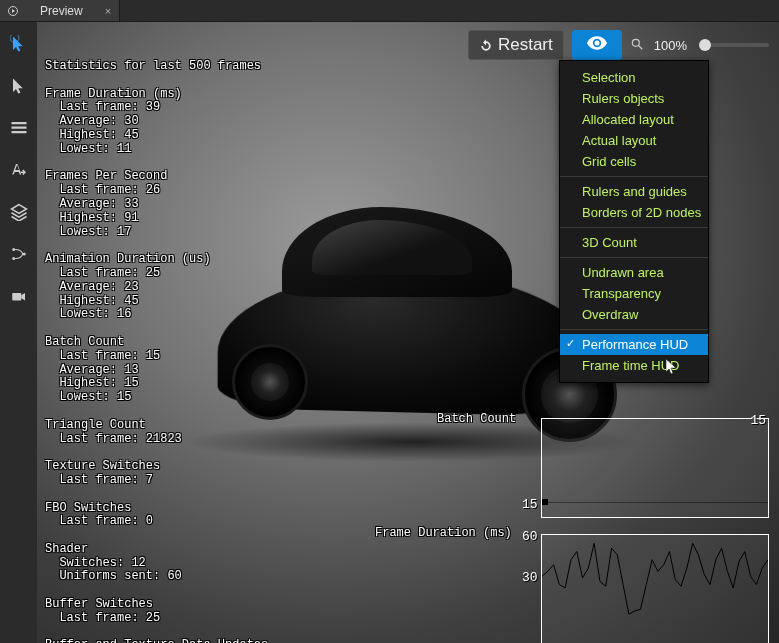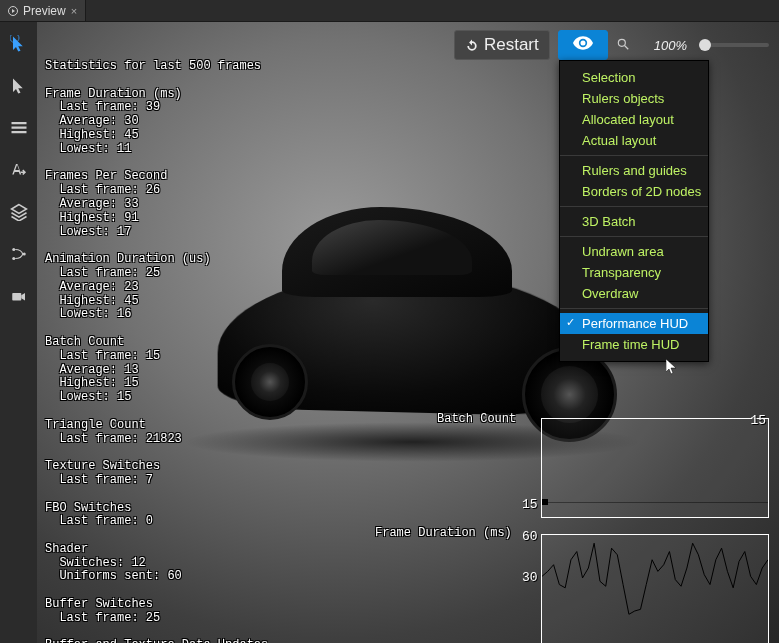--- a/index.html
+++ b/index.html
@@ -1,39 +1,39 @@
 <!DOCTYPE html>
 <html><head>
 <meta charset="utf-8">
 <style>
 * { margin: 0; padding: 0; box-sizing: border-box; }
 body { background: #2b2b2b; font-family: "Segoe UI", Arial, sans-serif; font-size: 13px; color: #ccc; width: 779px; height: 643px; overflow: hidden; position: relative; }
 
 .tab-bar { background: #2b2b2b; height: 22px; display: flex; align-items: center; border-bottom: 1px solid #1a1a1a; }
-.tab { display: flex; align-items: center; gap: 5px; padding: 2px 8px; background: #3a3a3a; border-right: 1px solid #1a1a1a; height: 100%; color: #ddd; font-size: 12px; cursor: pointer; }
+.tab { display: flex; align-items: center; gap: 22px; padding: 2px 8px; background: #3a3a3a; border-right: 1px solid #1a1a1a; height: 100%; color: #ddd; font-size: 12px; cursor: pointer; }
 .tab .play-icon { width: 10px; height: 10px; border: 1px solid #ccc; border-radius: 50%; display: flex; align-items: center; justify-content: center; }
 .tab .play-icon::after { content: ""; width: 0; height: 0; border-left: 3px solid #ccc; border-top: 2px solid transparent; border-bottom: 2px solid transparent; margin-left: 1px; }
 .tab .close-x { color: #aaa; font-size: 11px; }
 
 .main { display: flex; height: calc(100% - 22px); }
 
 .sidebar { width: 37px; background: #2b2b2b; display: flex; flex-direction: column; align-items: center; padding-top: 10px; gap: 18px; }
 .sidebar .tool { width: 24px; height: 24px; display: flex; align-items: center; justify-content: center; cursor: pointer; }
 .sidebar svg { width: 18px; height: 18px; fill: #ccc; }
 
 .viewport { flex: 1; position: relative; background: radial-gradient(ellipse at 40% 35%, #9a9a9a 0%, #727272 35%, #3f3f3f 70%, #262626 100%); overflow: hidden; }
 
 .toolbar { position: absolute; top: 8px; right: 10px; display: flex; align-items: center; gap: 8px; z-index: 10; }
 .btn { background: #444; border: 1px solid #555; border-radius: 3px; padding: 4px 10px; color: #eee; cursor: pointer; display: inline-flex; align-items: center; gap: 5px; font-size: 17px; }
 .btn.eye-btn { background: #0b84d6; border-color: #0b84d6; padding: 4px 14px; }
 .restart-icon { width: 14px; height: 14px; display: inline-block; }
 .restart-icon svg { width: 14px; height: 14px; fill: #eee; }
 .eye-icon svg { width: 20px; height: 14px; fill: #fff; }
 .zoom-icon svg { width: 14px; height: 14px; fill: #ccc; }
-.zoom-label { color: #eee; font-size: 13px; margin-left: 16px; font-style: italic; }
+.zoom-label { color: #eee; font-size: 13px; margin-left: 2px; }
 .slider { width: 70px; height: 4px; background: #555; border-radius: 2px; position: relative; margin-left: 4px; }
 .slider::after { content: ""; position: absolute; left: 0; top: -4px; width: 12px; height: 12px; background: #ddd; border-radius: 50%; }
 
 .dropdown { position: absolute; top: 38px; right: 70px; width: 150px; background: #1c1c1c; border: 1px solid #000; z-index: 20; padding: 6px 0; box-shadow: 0 2px 8px rgba(0,0,0,0.6); }
 .dropdown .sep { height: 1px; background: #3a3a3a; margin: 4px 0; }
 .dropdown .item { padding: 3px 12px 3px 22px; color: #bef264; font-size: 13px; cursor: pointer; position: relative; white-space: nowrap; }
 .dropdown .item.selected { background: #0b84d6; color: #fff; }
 .dropdown .item.selected::before { content: "✓"; position: absolute; left: 6px; font-size: 11px; }
 
 .cursor-arrow { position: absolute; width: 12px; height: 16px; z-index: 30; }
@@ -140,25 +140,26 @@
           </svg></span>
       <span class="zoom-label">100%</span>
       <div class="slider"></div>
     </div>
 
     <div class="dropdown" id="dropdown">
         <div class="item">Selection</div>
         <div class="item">Rulers objects</div>
         <div class="item">Allocated layout</div>
         <div class="item">Actual layout</div>
+        <div class="item">Grid cells</div>
         <div class="sep"></div>
         <div class="item">Rulers and guides</div>
         <div class="item">Borders of 2D nodes</div>
         <div class="sep"></div>
-        <div class="item">3D Batch</div>
+        <div class="item">3D Count</div>
         <div class="sep"></div>
         <div class="item">Undrawn area</div>
         <div class="item">Transparency</div>
         <div class="item">Overdraw</div>
         <div class="sep"></div>
         <div class="item selected">Performance HUD</div>
         <div class="item">Frame time HUD</div>
       </div>
     <div class="cursor-arrow" style="left:629px; top:337px;">
       <svg viewBox="0 0 12 16">

